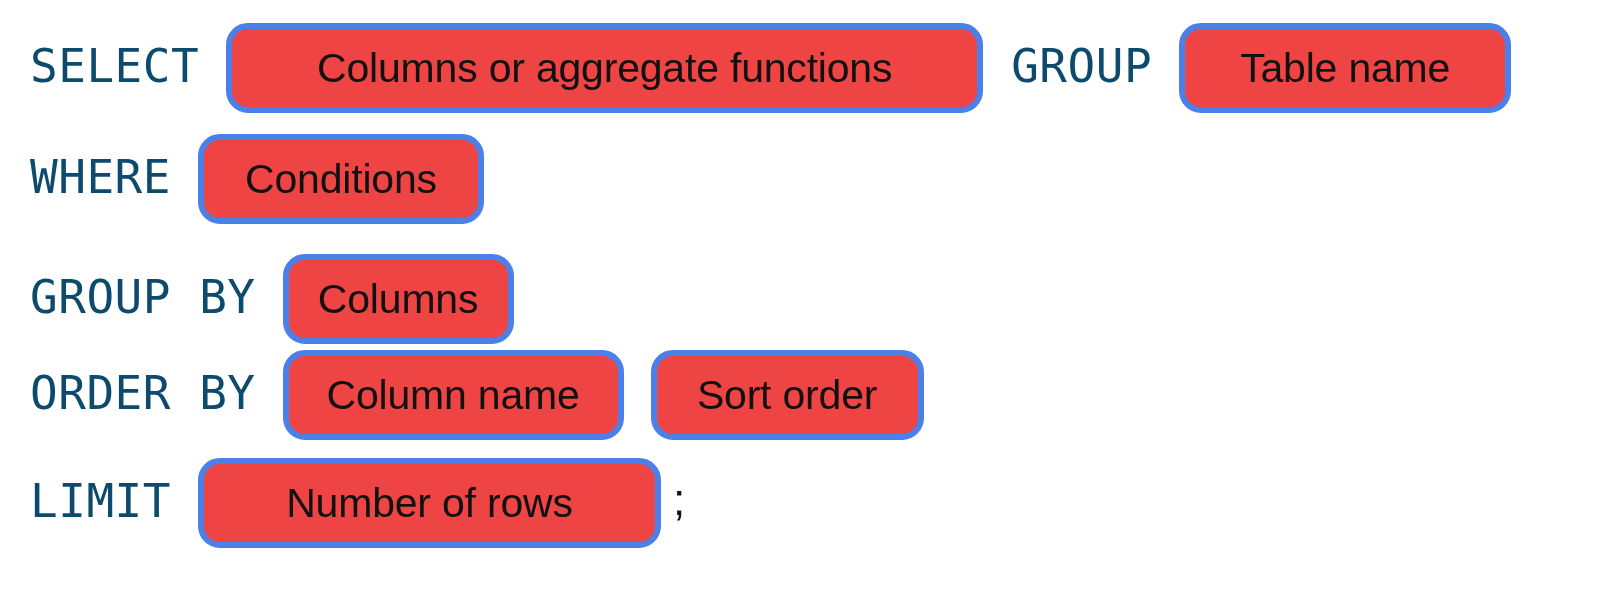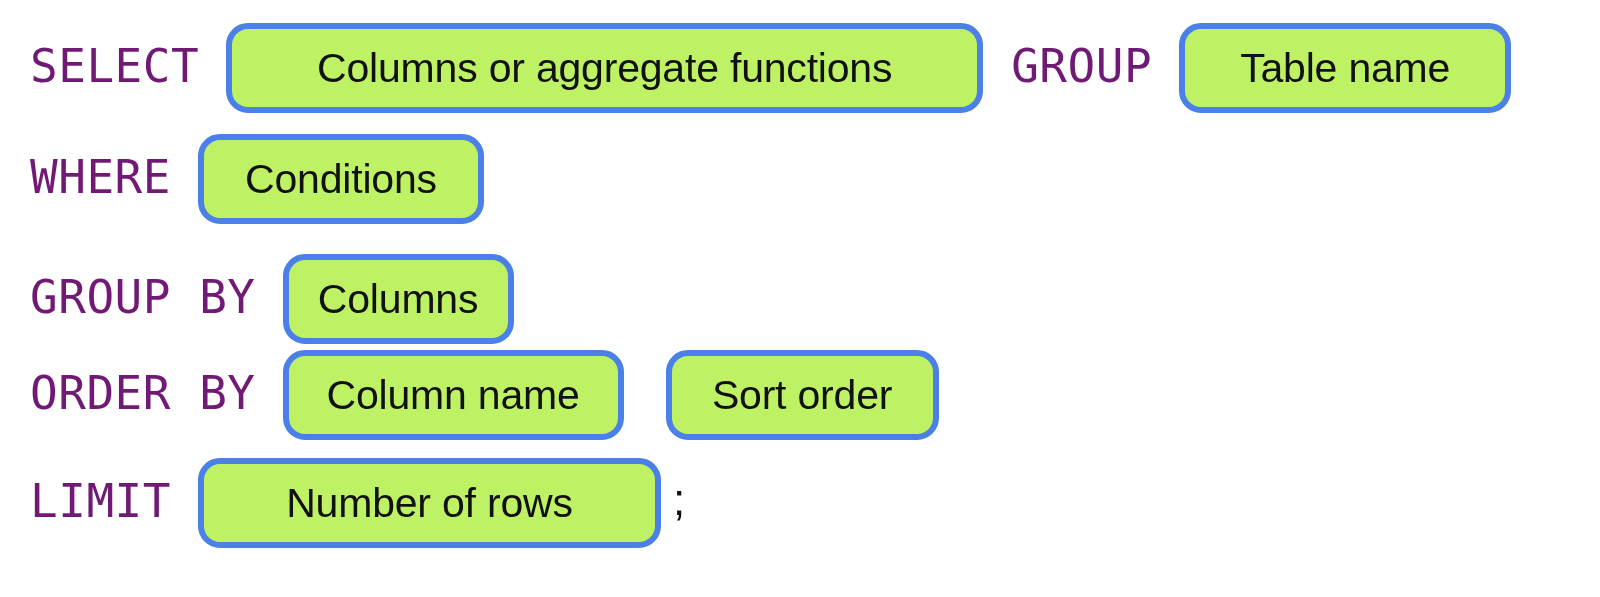--- a/index.html
+++ b/index.html
@@ -35,34 +35,34 @@
   .row-group  { top: 251px; }
   .row-order  { top: 347px; }
   .row-limit  { top: 455px; }
 
   
   .keyword {
     font-family: "DejaVu Sans Mono", "Liberation Mono", monospace;
     font-size: 46px;
     font-weight: 400;
     letter-spacing: 0.5px;
-    color: #701a75;
+    color: #0c4a6e;
     white-space: pre;
     line-height: 1;
     display: inline-block;
     padding-bottom: 4px;
   }
 
   
   .slot {
     box-sizing: border-box;
     height: 90px;
     border: 6px solid #4a80e8;
     border-radius: 22px;
-    background: #bef264;
+    background: #ef4444;
     display: flex;
     align-items: center;
     justify-content: center;
     padding: 0 26px;
   }
 
   .slot-label {
     font-family: "Liberation Sans", sans-serif;
     font-size: 41px;
     font-weight: 500;
@@ -71,21 +71,21 @@
     line-height: 1;
     letter-spacing: -0.2px;
   }
 
   
   .slot-columns-agg { width: 757px; }
   .slot-table-name  { width: 332px; }
   .slot-conditions  { width: 286px; }
   .slot-group-cols  { width: 231px; }
   .slot-order-col   { width: 341px; }
-  .slot-sort-order  { width: 273px; margin-left: 15px; }
+  .slot-sort-order  { width: 273px; }
   .slot-row-count   { width: 463px; }
 
   
   .gap-sm { width: 12px; flex: 0 0 auto; }
   .gap-md { width: 27px; flex: 0 0 auto; }
   .gap-lg { width: 28px; flex: 0 0 auto; }
 
   .terminator {
     font-family: "Liberation Sans", sans-serif;
     font-size: 44px;

